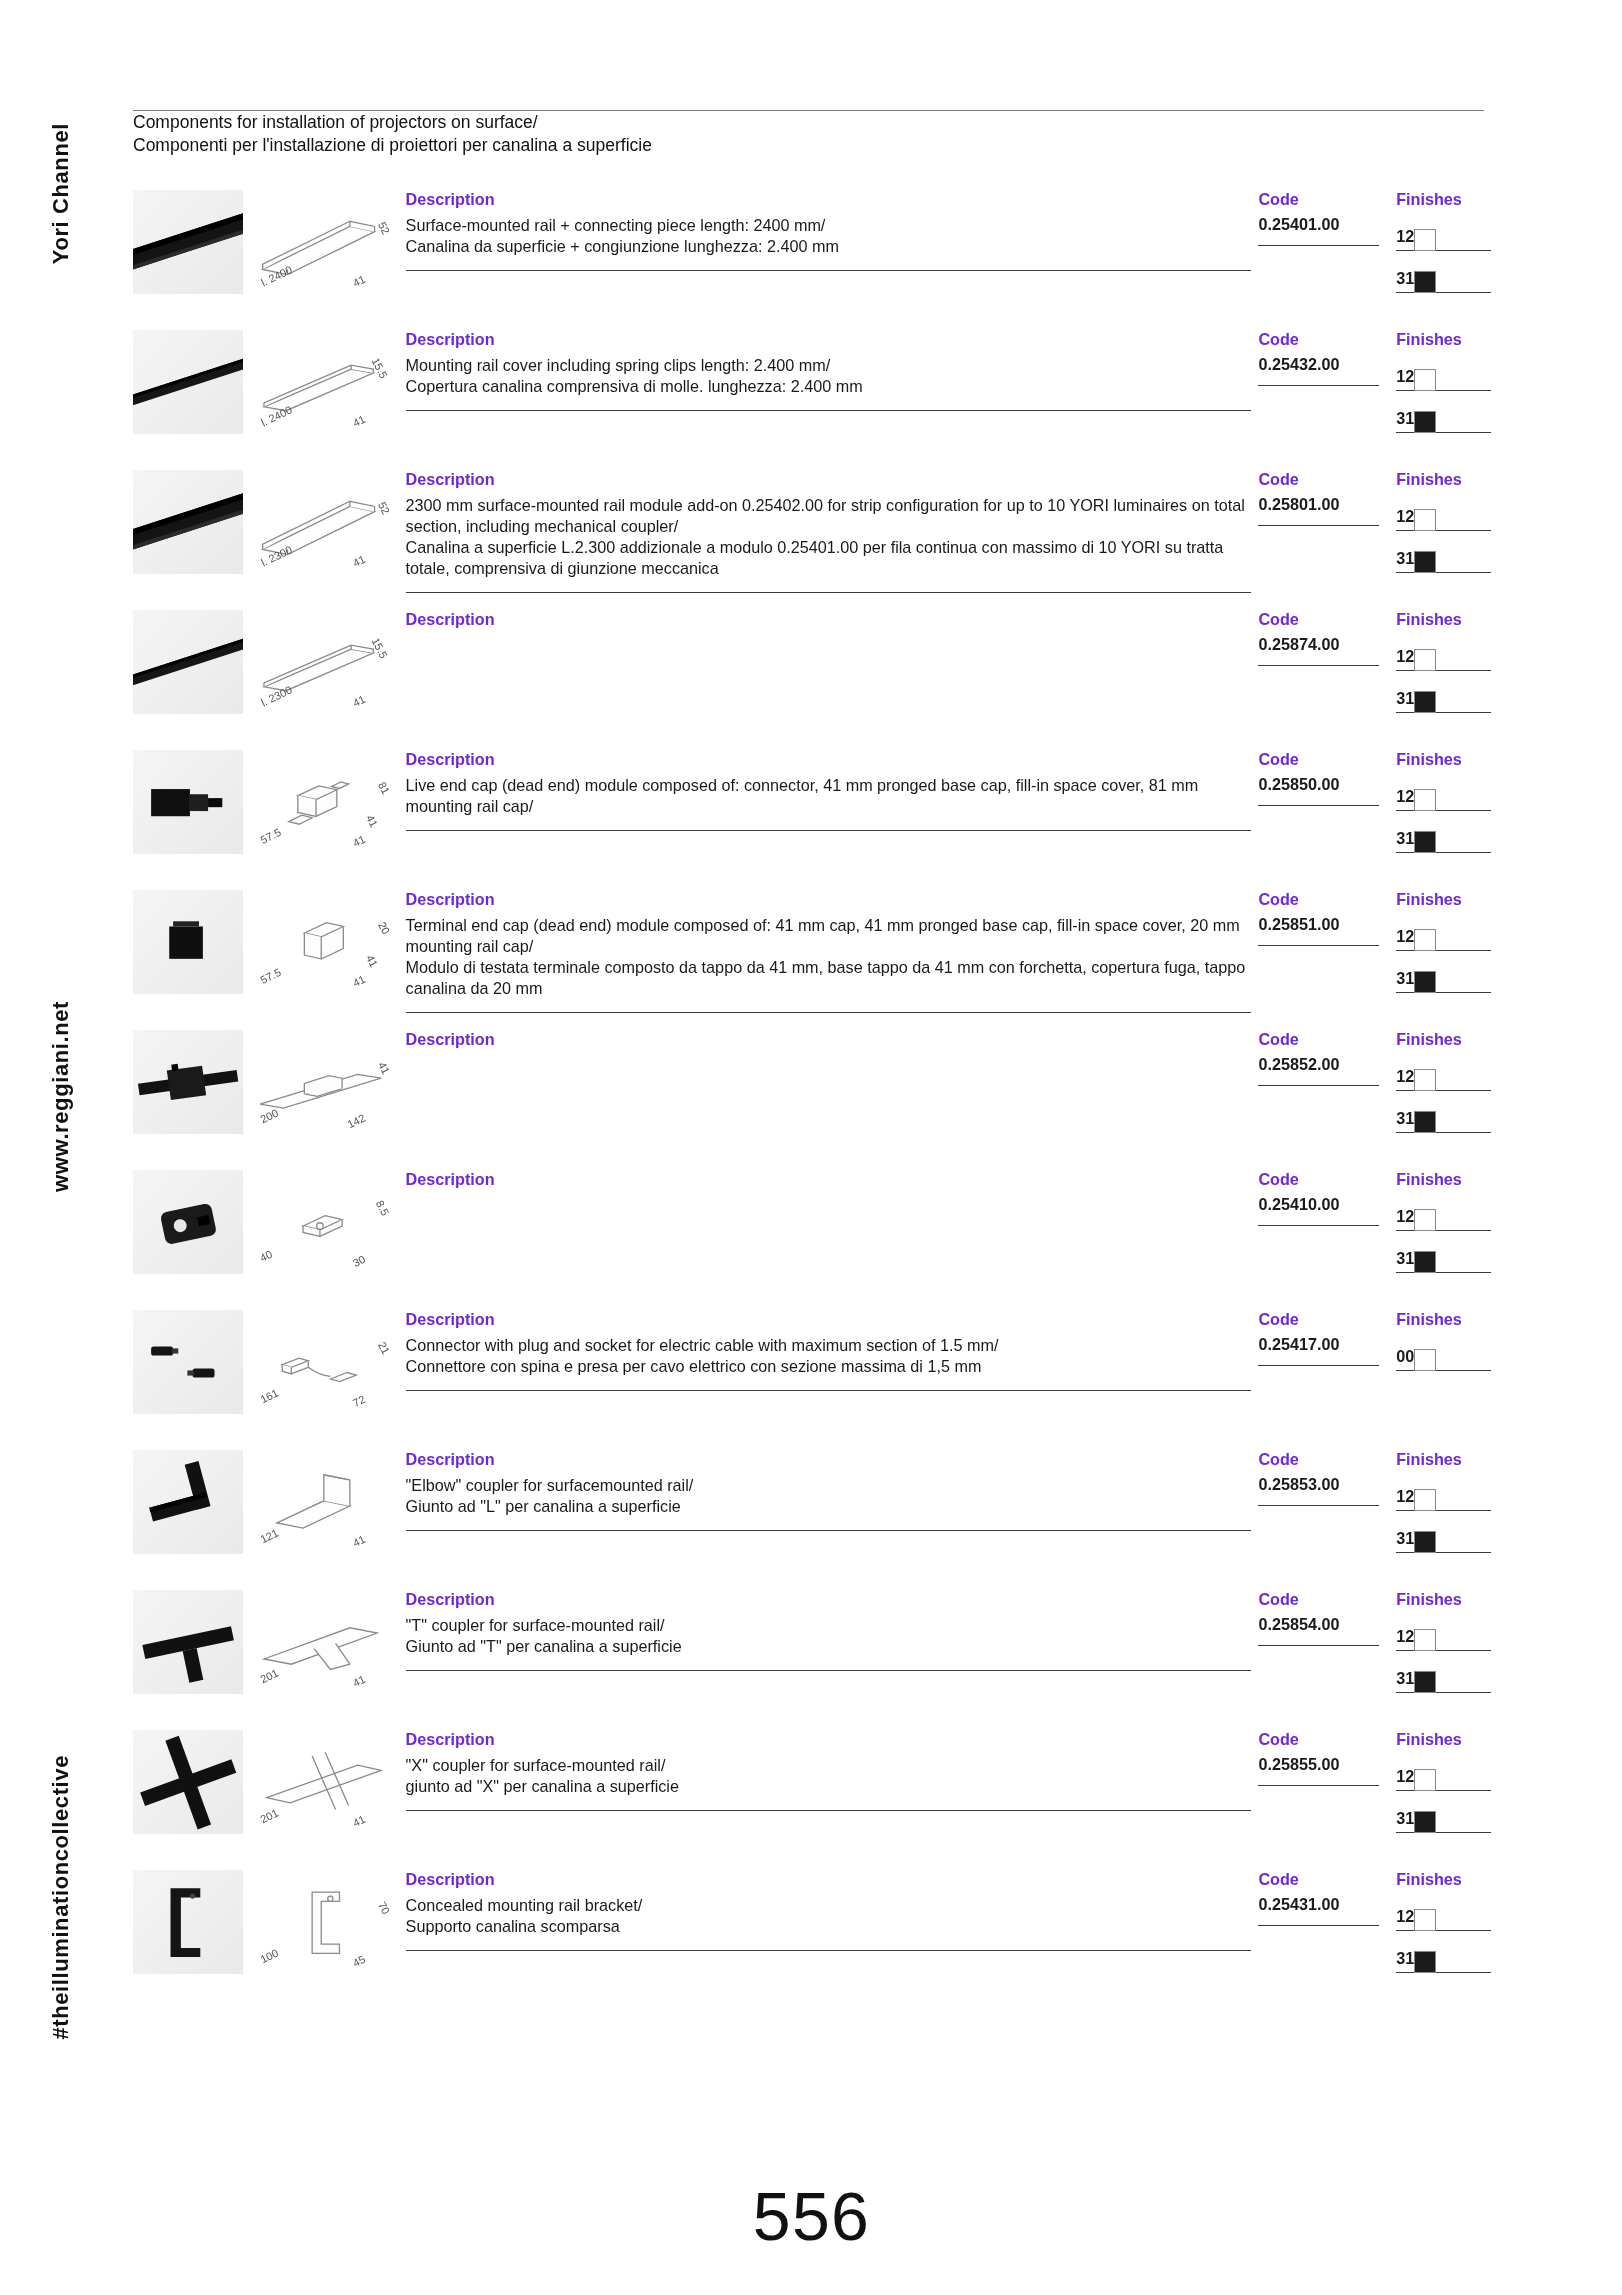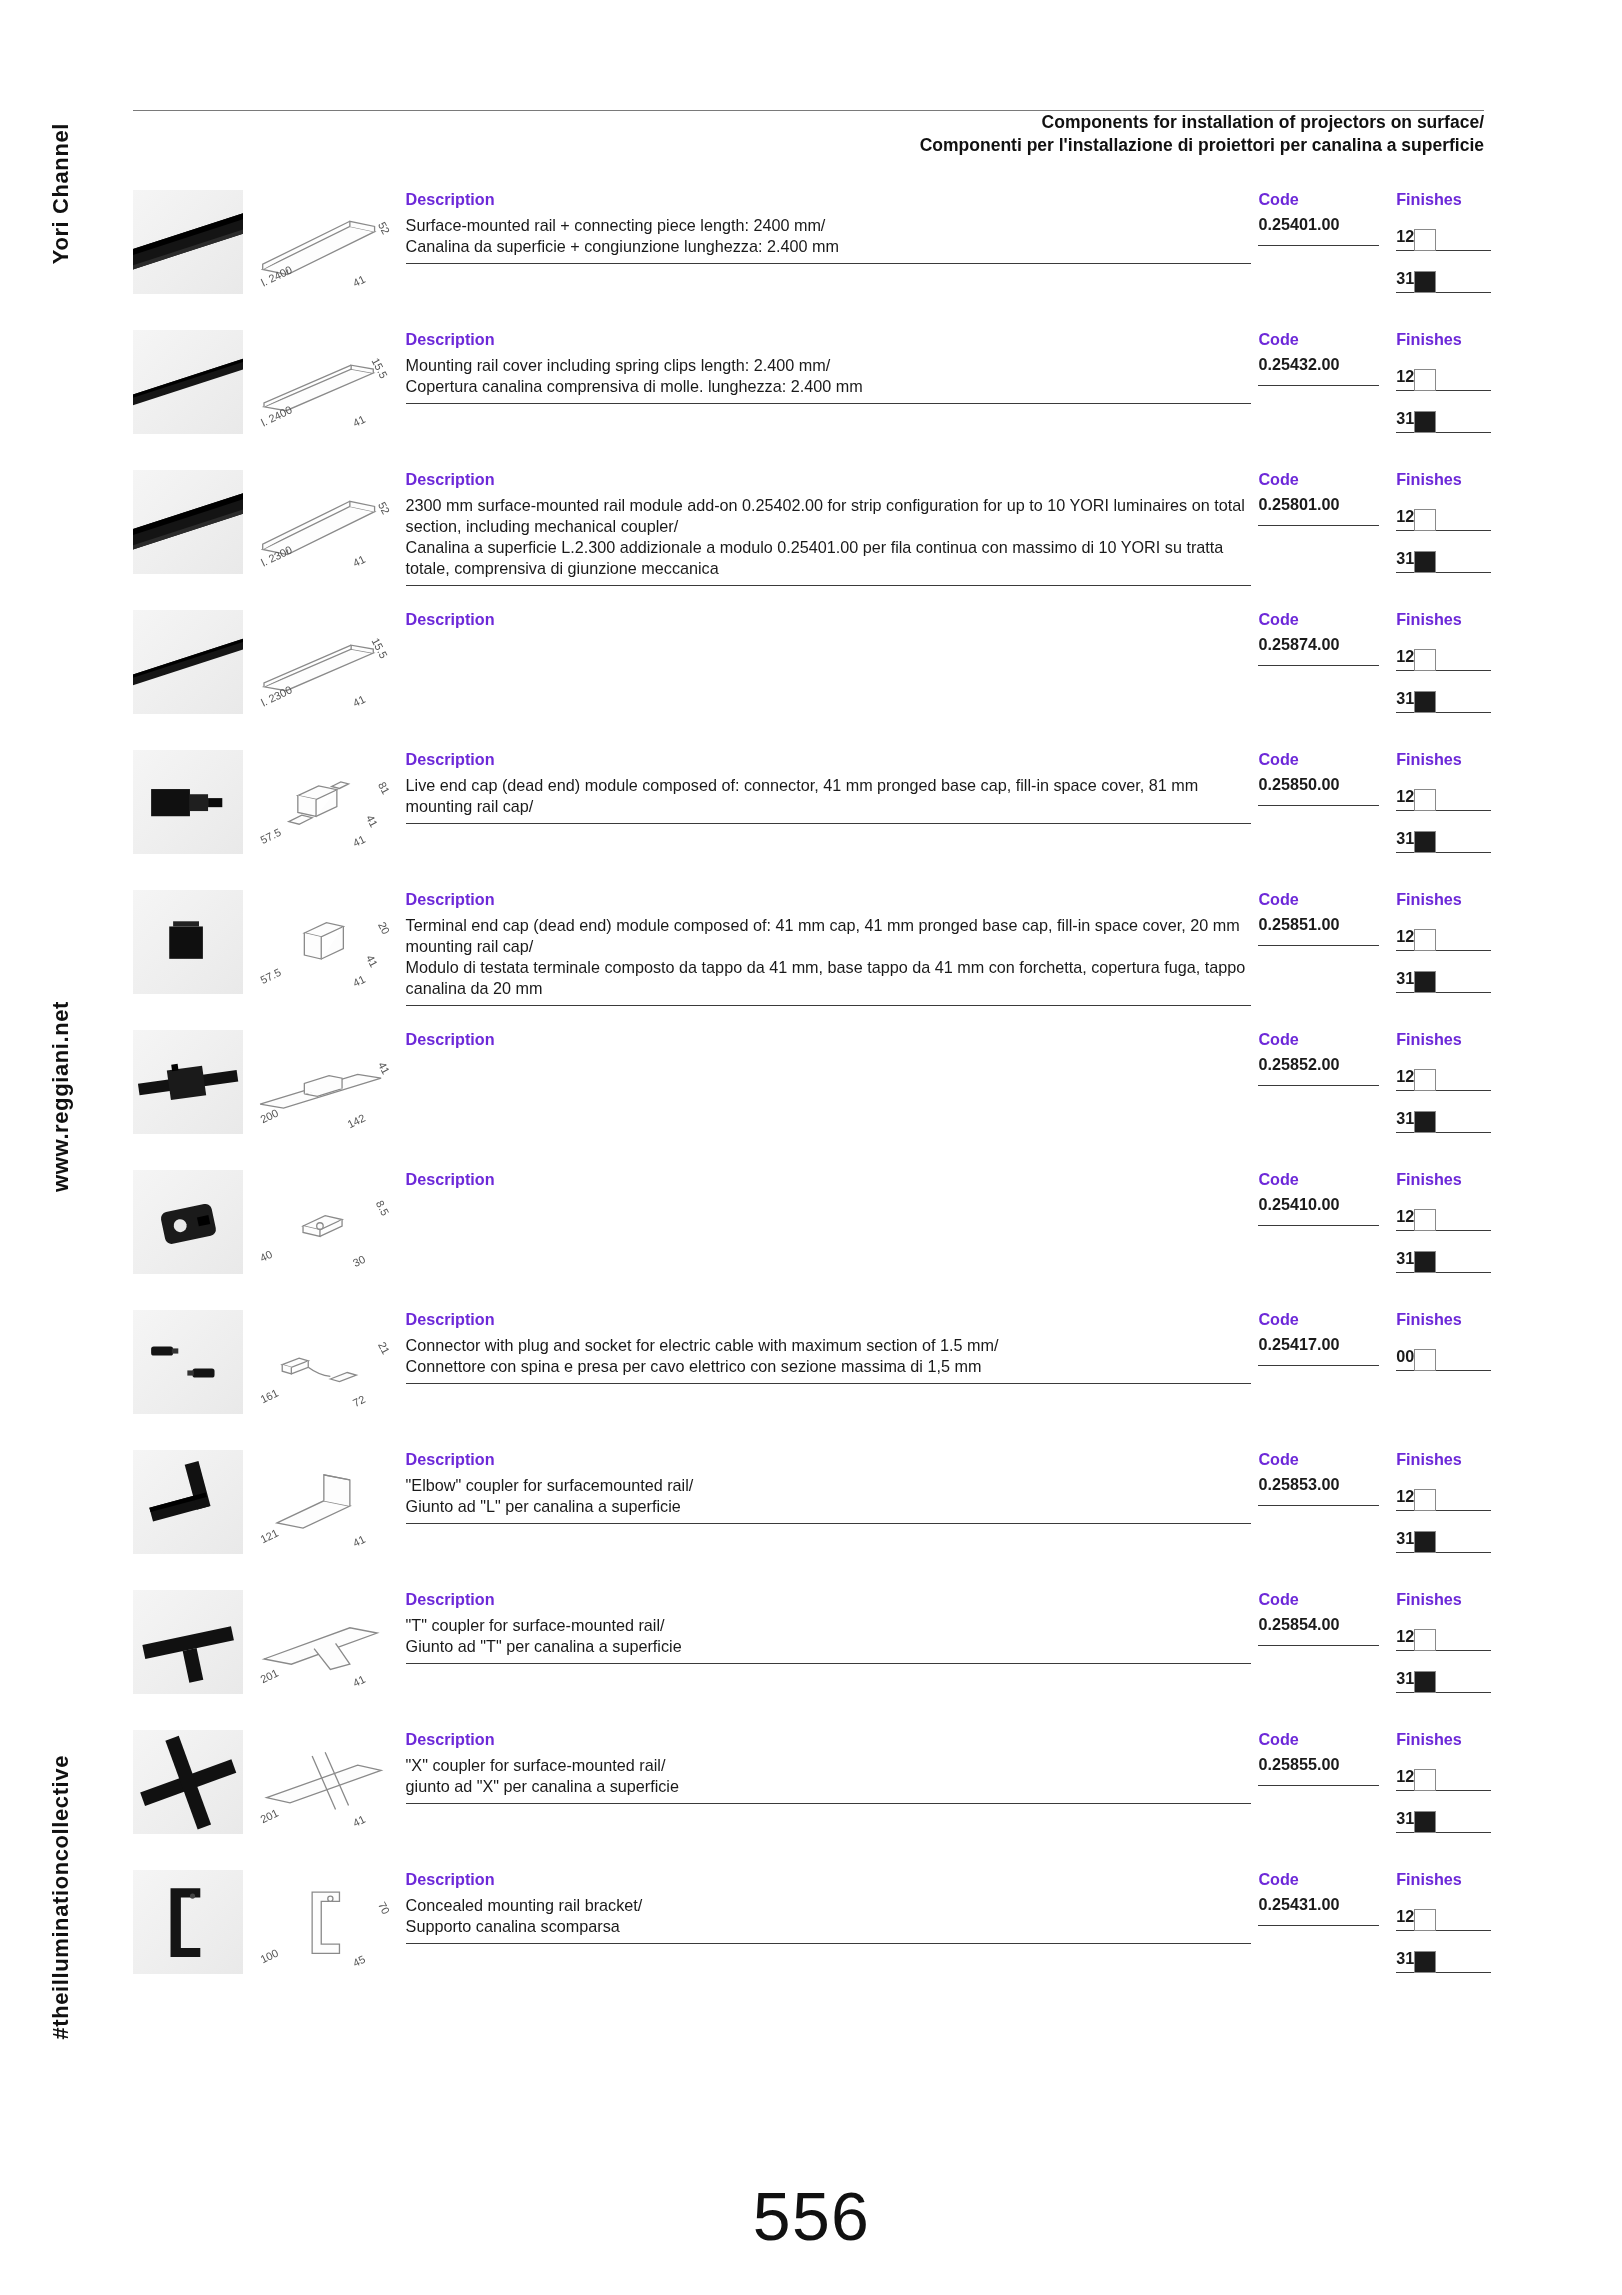--- a/index.html
+++ b/index.html
@@ -15,21 +15,21 @@
     font-weight:700; font-size:22px; color:#111; letter-spacing:0.6px;
     white-space:nowrap;
   }
   #sb-top { top:123px; }
   #sb-mid { top:1001px; }
   #sb-bot { top:1755px; }
 
   .content { position:absolute; left:133px; top:110px; width:1351px; }
   .top-rule { border-top:1.3px solid #7a7a7a; height:0; }
   h1.page-title { font-size:31px; font-weight:500; margin:21px 0 10.4px 0; color:#111; }
-  .subtitle { font-weight:700; font-size:17.5px; line-height:1.32; margin:0; color:#111;text-align:right; }
+  .subtitle { font-weight:400; font-size:17.5px; line-height:1.32; margin:0; color:#111; }
 
   #product-list { margin-top:32.5px; }
   .row {
     display:grid;
     grid-template-columns:110px 147px 845px 130px 1fr;
     column-gap:7.8px;
     height:140px;
     align-items:start;
   }
   .photo-box {
@@ -42,21 +42,21 @@
   .drawing-box svg { display:block; width:147px; height:112px; }
   .dim { position:absolute; font-size:11px; color:#555; white-space:nowrap; }
   .dim-0 { left:9px; bottom:19.5px; transform:rotate(-26deg); }
   .dim-1 { right:32.5px; bottom:14.3px; transform:rotate(-26deg); }
   .dim-2 { right:7.8px; top:32.5px; transform:rotate(62deg); }
   .dim-3 { right:19.5px; bottom:35px; transform:rotate(62deg); }
 
   .col-header { font-weight:700; font-size:16.2px; margin-bottom:6.5px; color:#6d28d9; }
   .desc-text {
     font-size:16.2px; line-height:1.3; color:#1a1a1a;
-    border-bottom:1.3px solid #3a3a3a; padding-bottom:6px;
+    border-bottom:1.3px solid #3a3a3a; padding-bottom:13px;
   }
   .code-value {
     font-weight:700; font-size:16.2px; width:121px;
     border-bottom:1.3px solid #3a3a3a; padding-bottom:10.4px;
   }
   .fin-col { width:95px; }
   .finish-item {
     height:27px; border-bottom:1.3px solid #3a3a3a;
     display:flex; align-items:center; margin-top:14px;
   }

